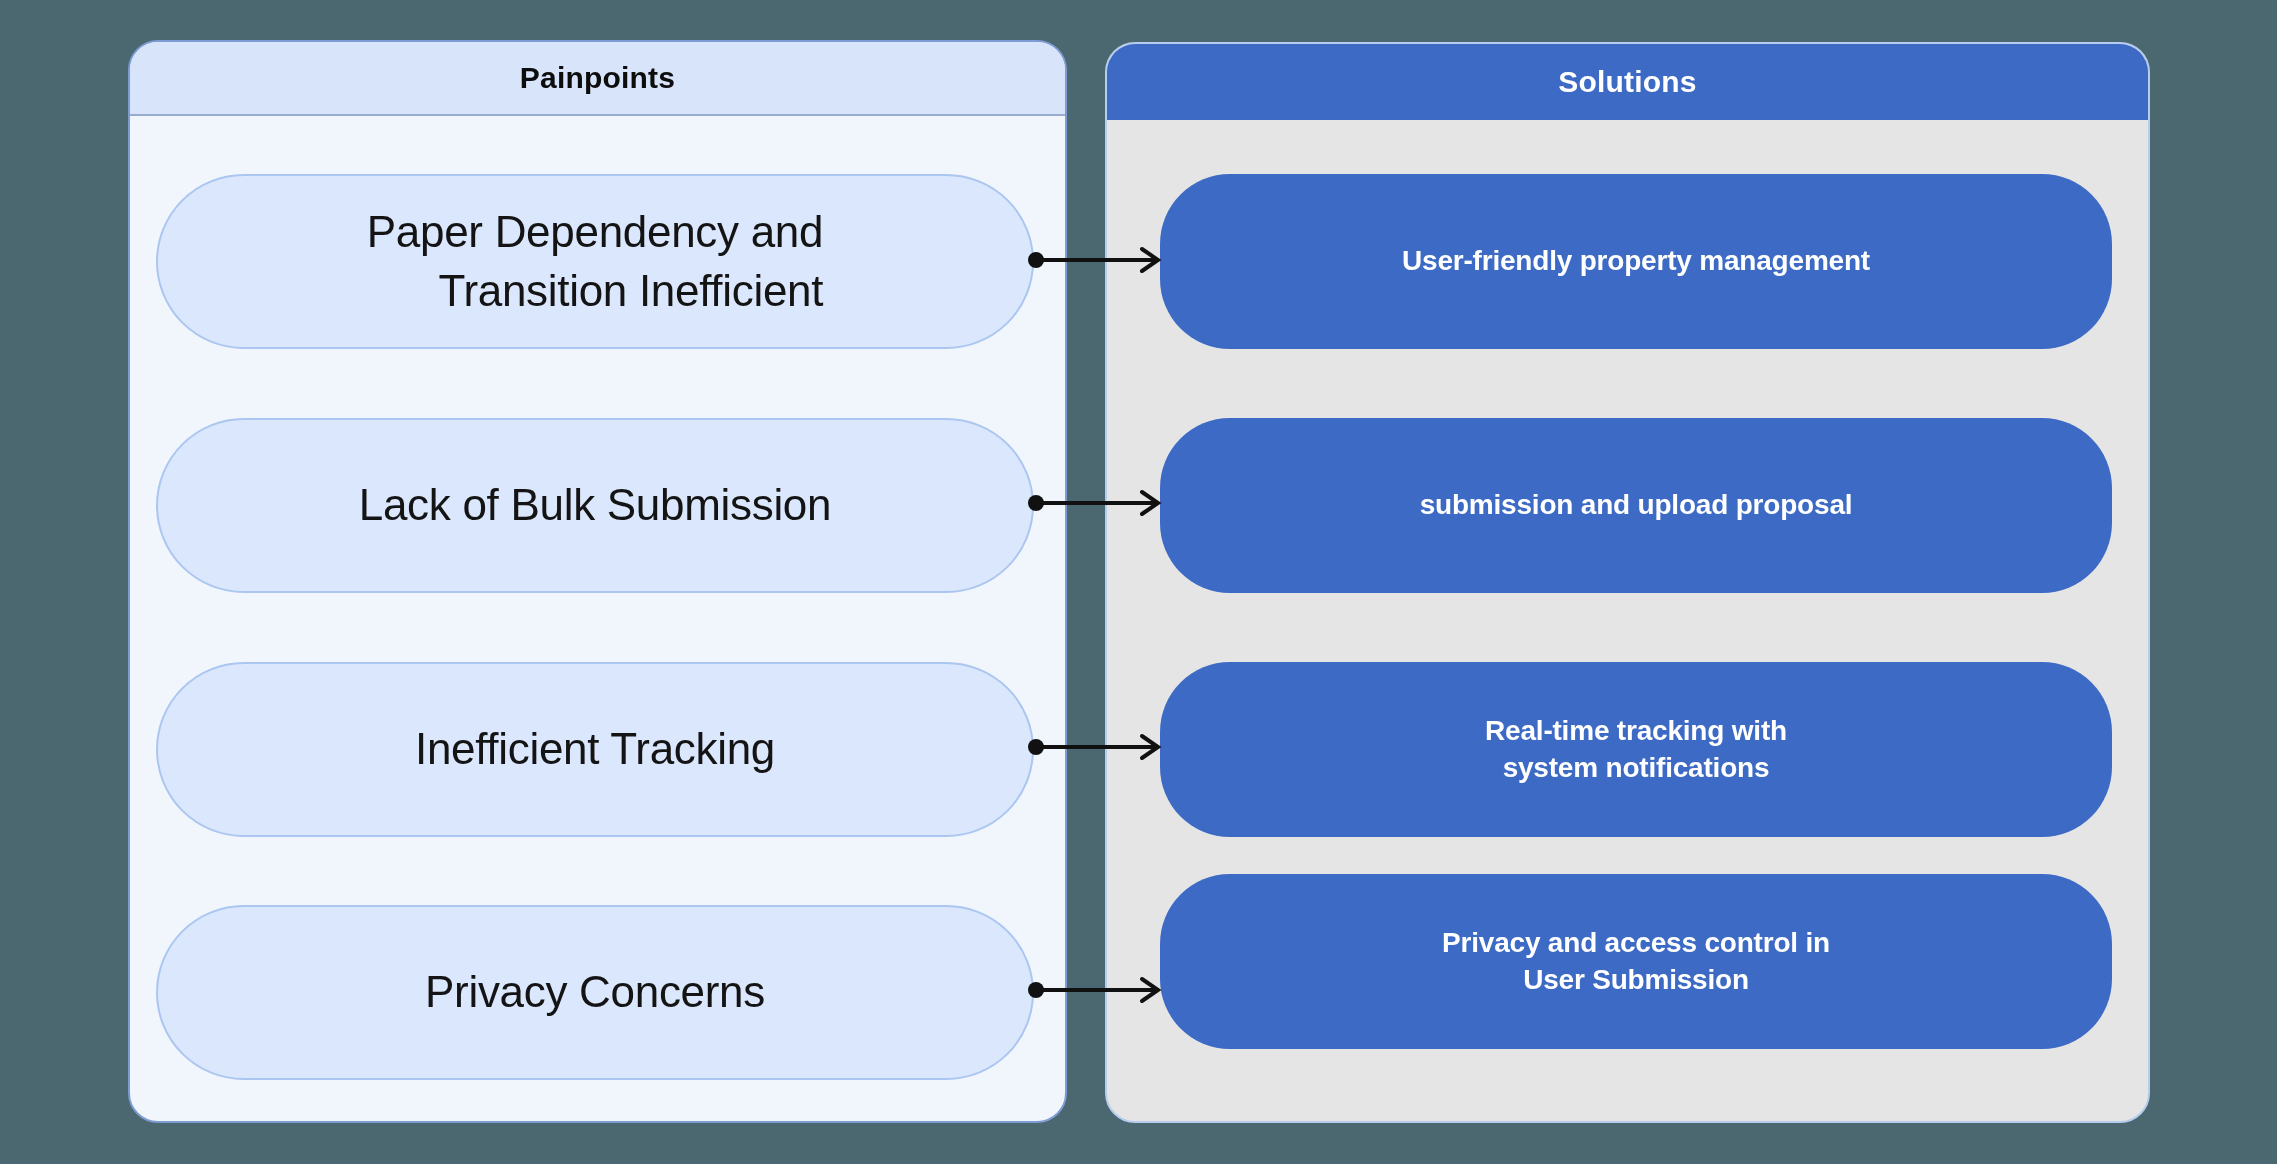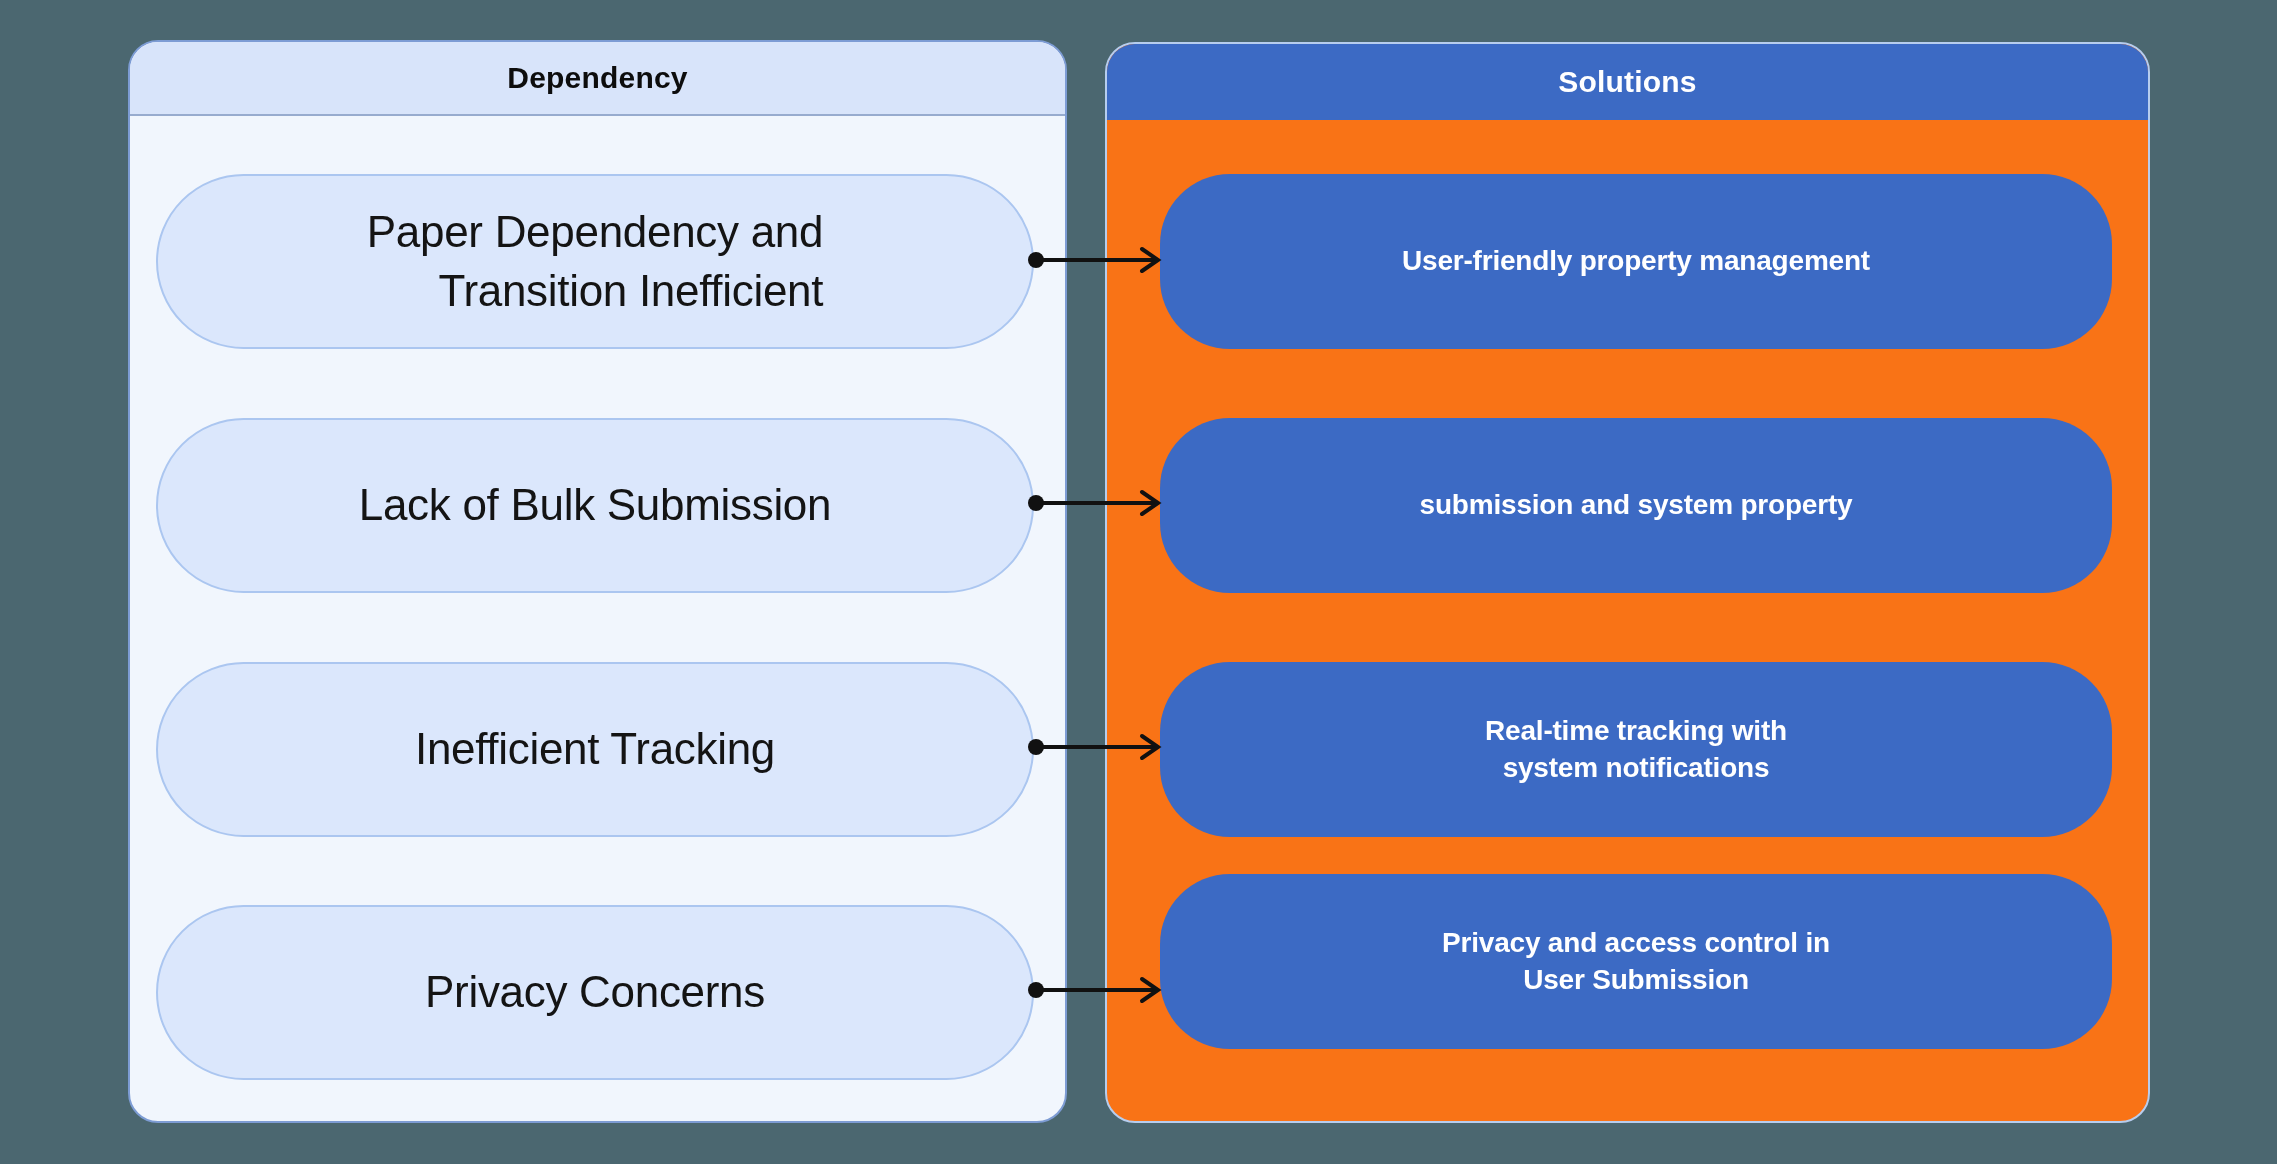--- a/index.html
+++ b/index.html
@@ -23,21 +23,21 @@
   }
   .panel-left {
     left: 128px; top: 40px;
     width: 939px; height: 1083px;
     background: #f1f6fd;
     border: 2px solid #7d9cd4;
   }
   .panel-right {
     left: 1105px; top: 42px;
     width: 1045px; height: 1081px;
-    background: #f97316;
+    background: #e5e5e5;
     border: 2px solid #b7cdee;
   }
   .panel-header {
     display: flex;
     align-items: center;
     justify-content: center;
     font-size: 30px;
     font-weight: 700;
     letter-spacing: 0.2px;
   }
@@ -107,21 +107,21 @@
   .connector.c-2 { top: 731px; }
   .connector.c-3 { top: 974px; }
 </style>
 </head>
 <body>
 
 <div class="canvas">
 
   <section class="panel panel-left">
     <header class="panel-header">
-      <span>Dependency</span>
+      <span>Painpoints</span>
     </header>
     <div class="panel-body">
       <div class="pill pill-light row-0">
         <div>
             <div>Paper Dependency and</div>
             <div>Transition Inefficient</div>
           </div>
       </div>
       <div class="pill pill-light row-1">
         <div>
@@ -146,21 +146,21 @@
       <span>Solutions</span>
     </header>
     <div class="panel-body">
       <div class="pill pill-blue row-0">
         <div>
             <div>User-friendly property management</div>
           </div>
       </div>
       <div class="pill pill-blue row-1">
         <div>
-            <div>submission and system property</div>
+            <div>submission and upload proposal</div>
           </div>
       </div>
       <div class="pill pill-blue row-2">
         <div>
             <div>Real-time tracking with</div>
             <div>system notifications</div>
           </div>
       </div>
       <div class="pill pill-blue row-3">
         <div>

